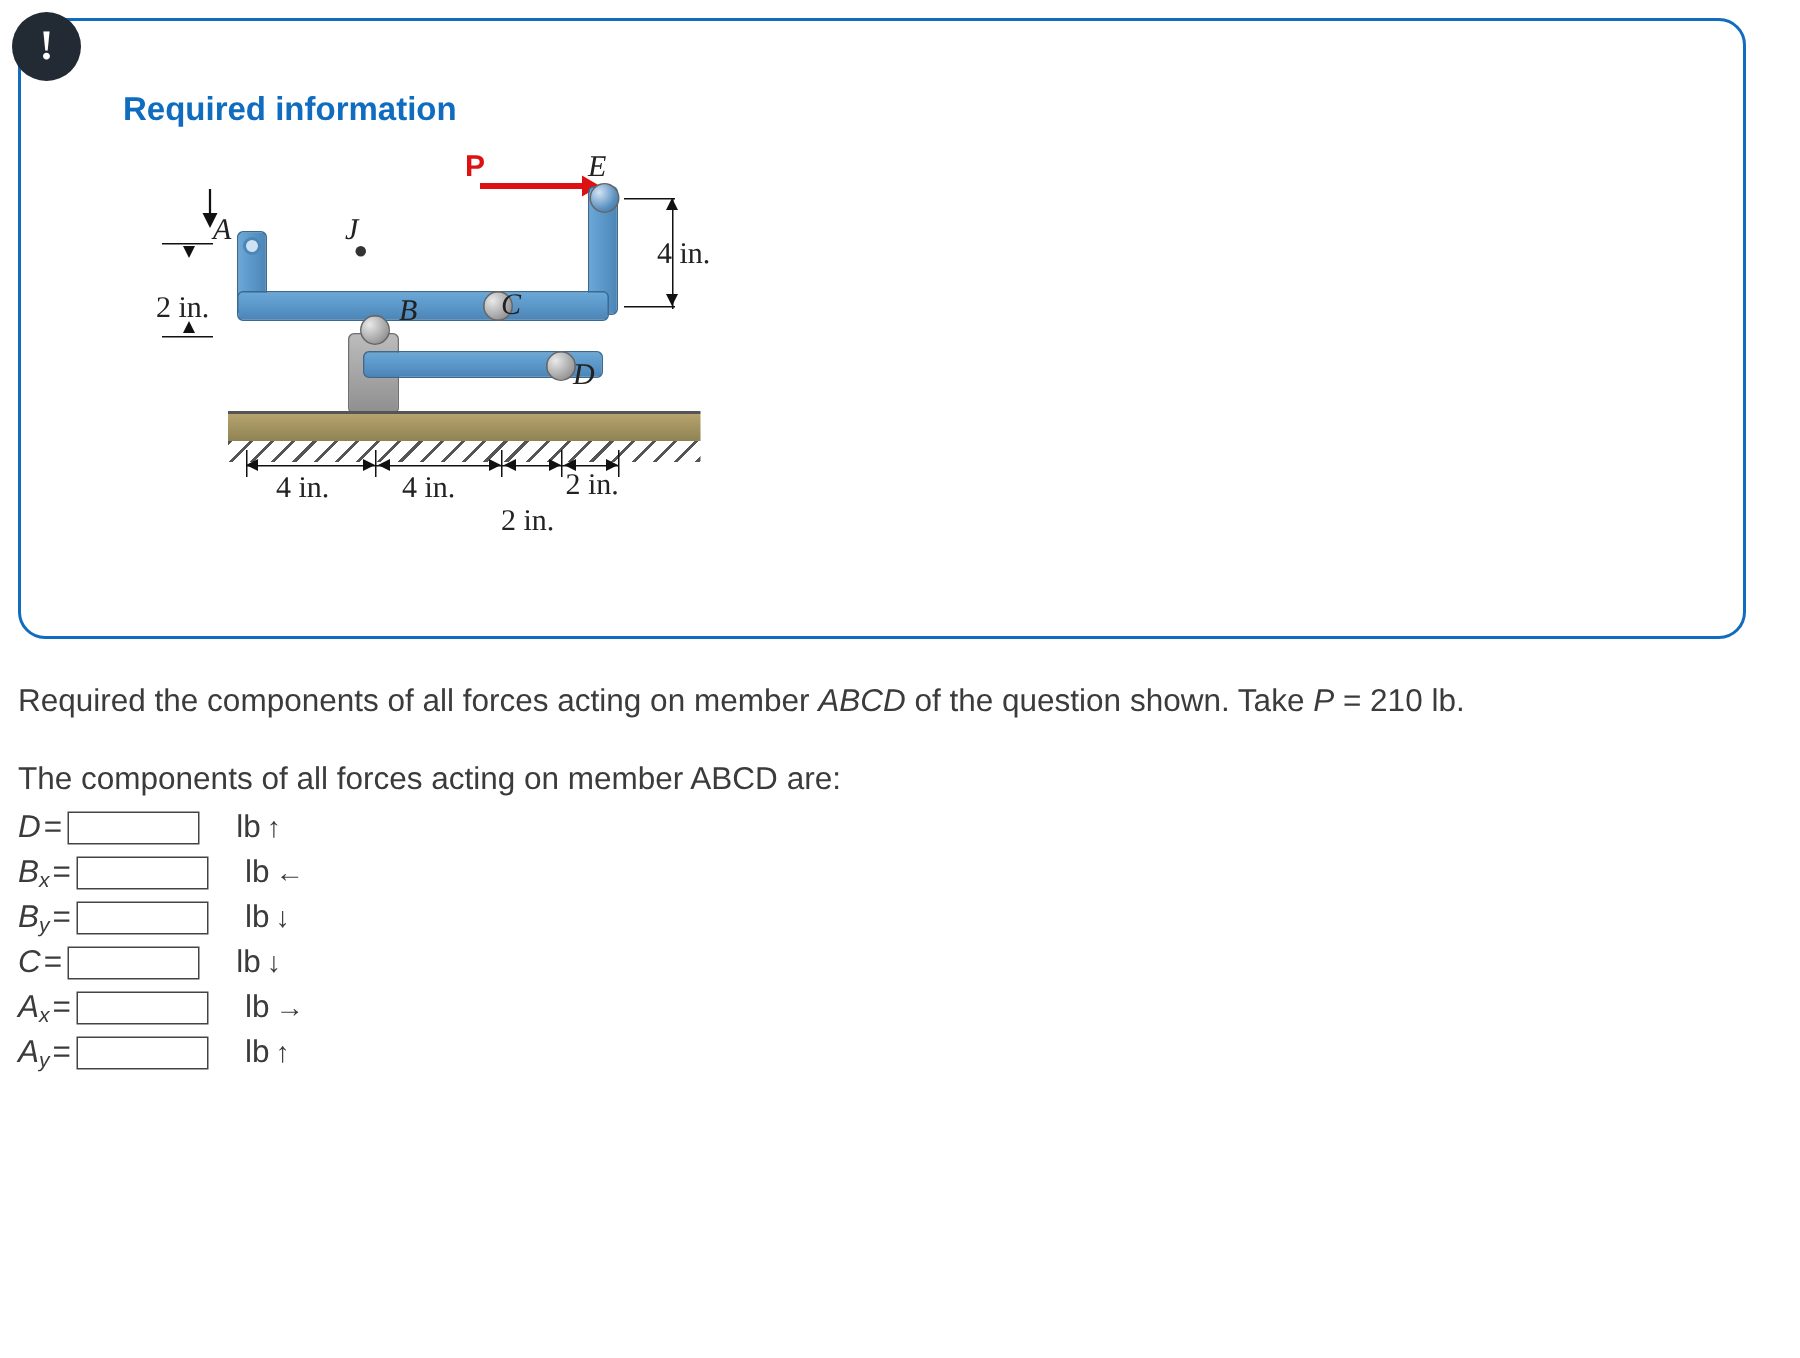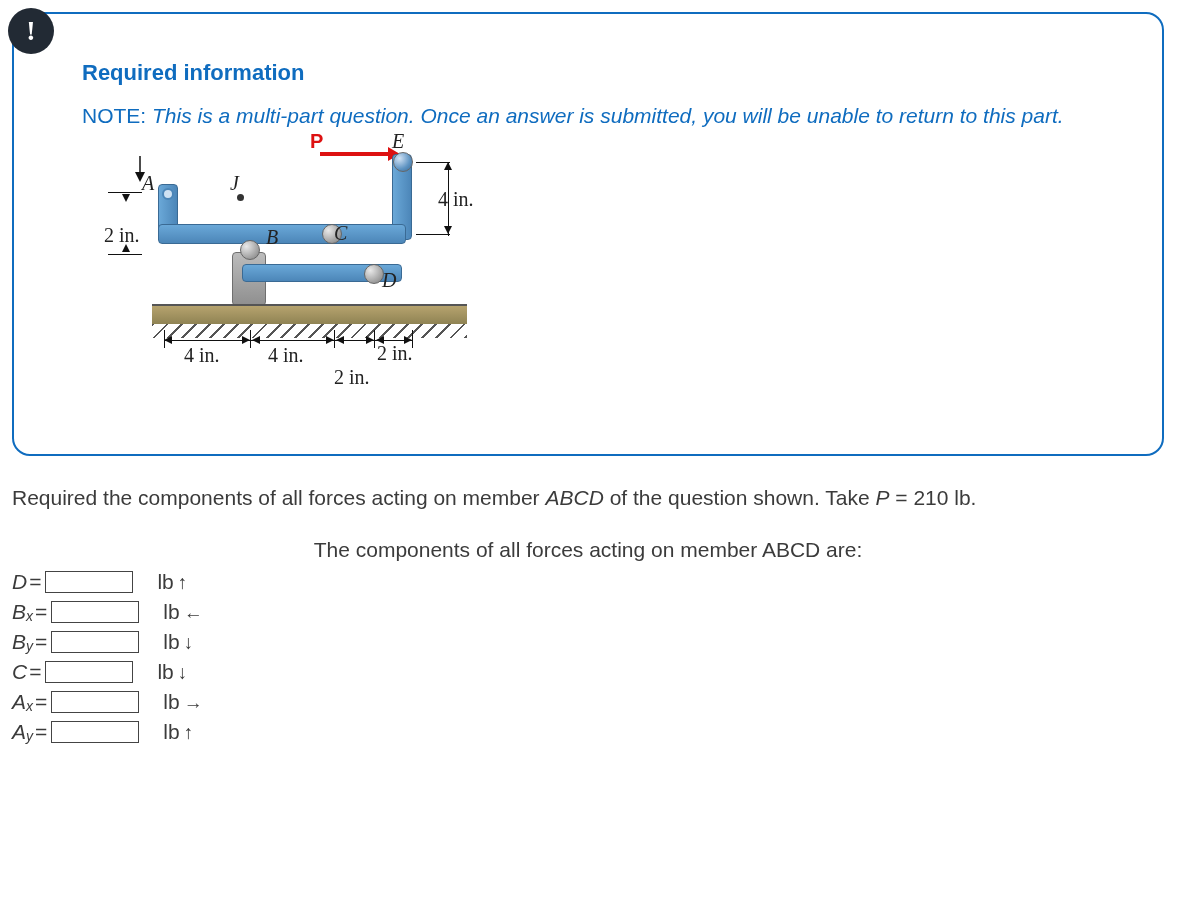--- a/index.html
+++ b/index.html
@@ -68,21 +68,20 @@
     color: #3b3b3b;
     margin: 0 0 28px 0;
   }
   .question-text .ital {
     font-style: italic;
   }
   .sub-text {
     font-size: 21px;
     color: #3b3b3b;
     margin: 0 0 6px 0;
-    text-align: center;
   }
   .answer-row {
     display: flex;
     align-items: center;
     font-size: 21px;
     color: #3b3b3b;
     margin: 2px 0;
     height: 28px;
   }
   .answer-row .var {
@@ -243,24 +242,20 @@
 
 <div class="container">
 
   <div class="info-box">
     <div class="badge">
       <span>!</span>
     </div>
 
     <div class="req-title">Required information</div>
 
-    <div class="note-line">
-      <span class="label">NOTE:</span>
-      <span class="italic">This is a multi-part question. Once an answer is submitted, you will be unable to return to this part.</span>
-    </div>
 
     <div class="figure">
       <div class="fig-wrap">
 
         <div class="p-arrow-line"></div>
         <div class="p-arrow-head"></div>
         <div class="flabel f-P">P</div>
         <div class="flabel f-E">E</div>
 
         <div class="blue-vert-left"></div>

